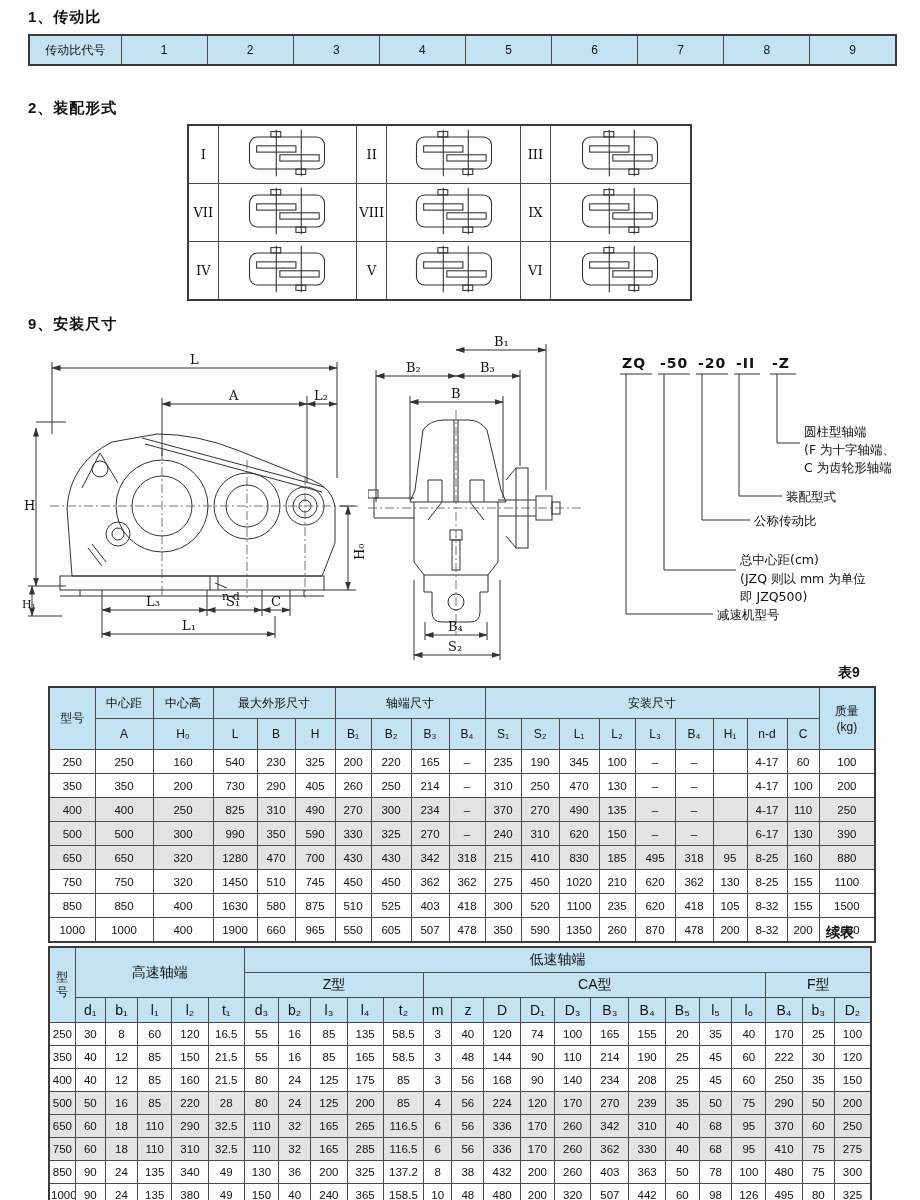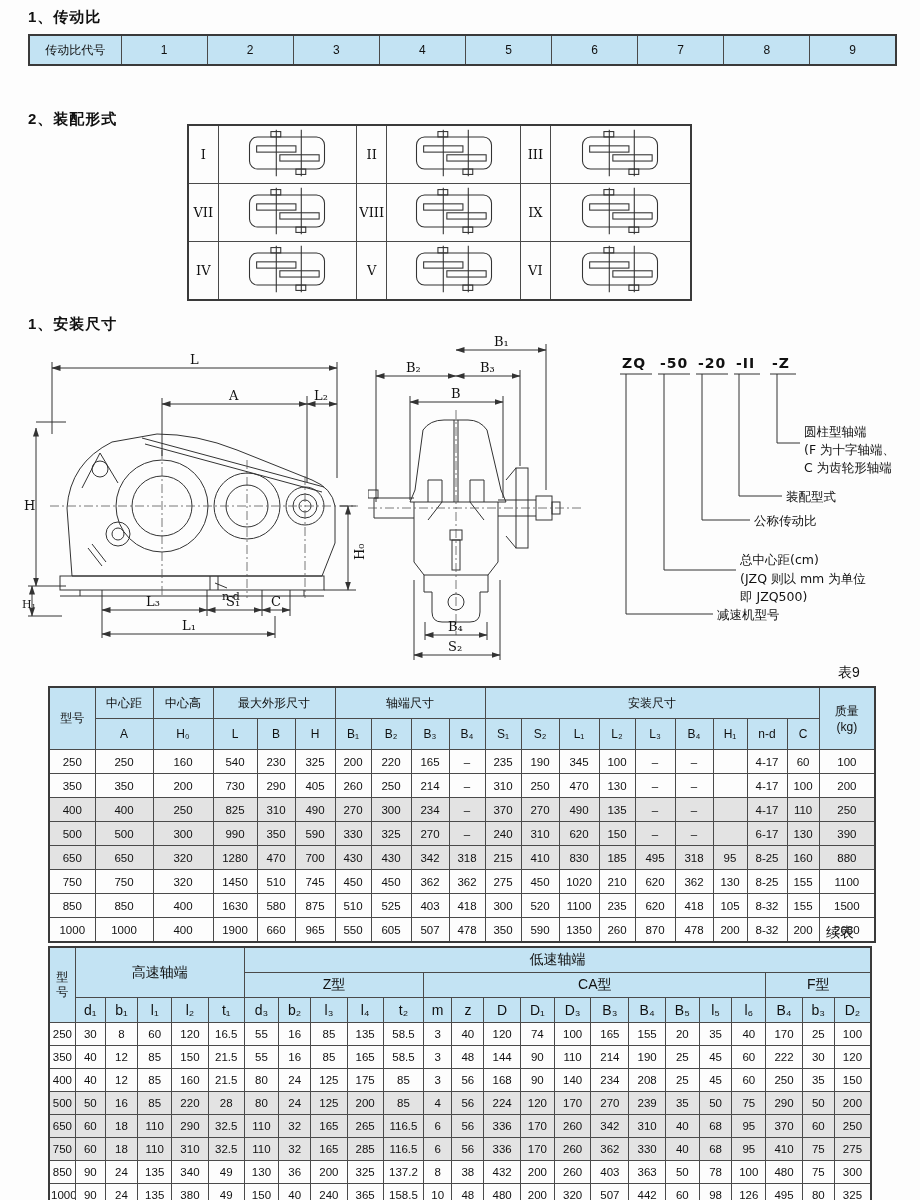--- a/index.html
+++ b/index.html
@@ -1,20 +1,20 @@
 <!DOCTYPE html>
 <html><head>
 <meta charset="utf-8">
 <style>
   html,body{margin:0;padding:0;background:#fff;}
   body{font-family:"Liberation Sans","DejaVu Sans",sans-serif;color:#111;}
   #page{position:relative;width:920px;height:1200px;background:#fdfdfd;overflow:hidden;padding-left:47px;}
 
   .sec-title{position:absolute;left:28px;font-size:15px;font-weight:bold;color:#111;letter-spacing:1px;}
-  .tbl-label{position:absolute;font-size:14px;font-weight:normal;}
+  .tbl-label{position:absolute;font-size:14px;font-weight:bold;}
 
   table{border-collapse:collapse;table-layout:fixed;}
   td,th{border:1px solid #4a4a4a;text-align:center;vertical-align:middle;
         font-weight:normal;overflow:hidden;white-space:nowrap;}
   .outer{border:2px solid #3a3a3a;}
   .hdr{background:#c3e3f3;}
   .shade{background:#e3e3e3;}
 
   
   #ratio-table{position:absolute;left:28px;top:34px;width:869px;}
@@ -84,21 +84,21 @@
       <td>4</td>
       <td>5</td>
       <td>6</td>
       <td>7</td>
       <td>8</td>
       <td>9</td>
     </tr>
   </tbody>
     </table>
 
-  <div class="sec-title" style="top:110px;">2、装配形式</div>
+  <div class="sec-title" style="top:99px;">2、装配形式</div>
 
   <table id="assembly-table" class="outer">
     <colgroup>
         <col style="width:30px">
         <col style="width:138px">
         <col style="width:30px">
         <col style="width:133px">
         <col style="width:30px">
         <col style="width:140px">
       </colgroup>
@@ -213,21 +213,21 @@
                 <rect x="36" y="20" width="44" height="7"></rect>
                 <rect x="62" y="30" width="44" height="7"></rect>
                 <rect x="52" y="4" width="11" height="6"></rect>
                 <rect x="80" y="46" width="11" height="6"></rect>
               </g>
             </svg></td>
         </tr>
       </tbody>
   </table>
 
-  <div class="sec-title" style="top:315px;">1、安装尺寸</div>
+  <div class="sec-title" style="top:315px;">9、安装尺寸</div>
 
   <svg class="draw" style="left:22px;top:338px;" width="345" height="320" viewBox="0 0 345 320">
     <g class="thin">
 
       <path d="M50,238 L45,170 Q48,125 90,104 L135,96 Q175,96 215,112 L290,142 Q310,150 313,168 L313,205 L300,238 Z"></path>
       <line x1="120" y1="100" x2="302" y2="149"></line>
       <line x1="123" y1="106" x2="300" y2="154"></line>
 
       <rect x="38" y="238" width="264" height="14"></rect>
       <line x1="58" y1="252" x2="58" y2="258"></line>

